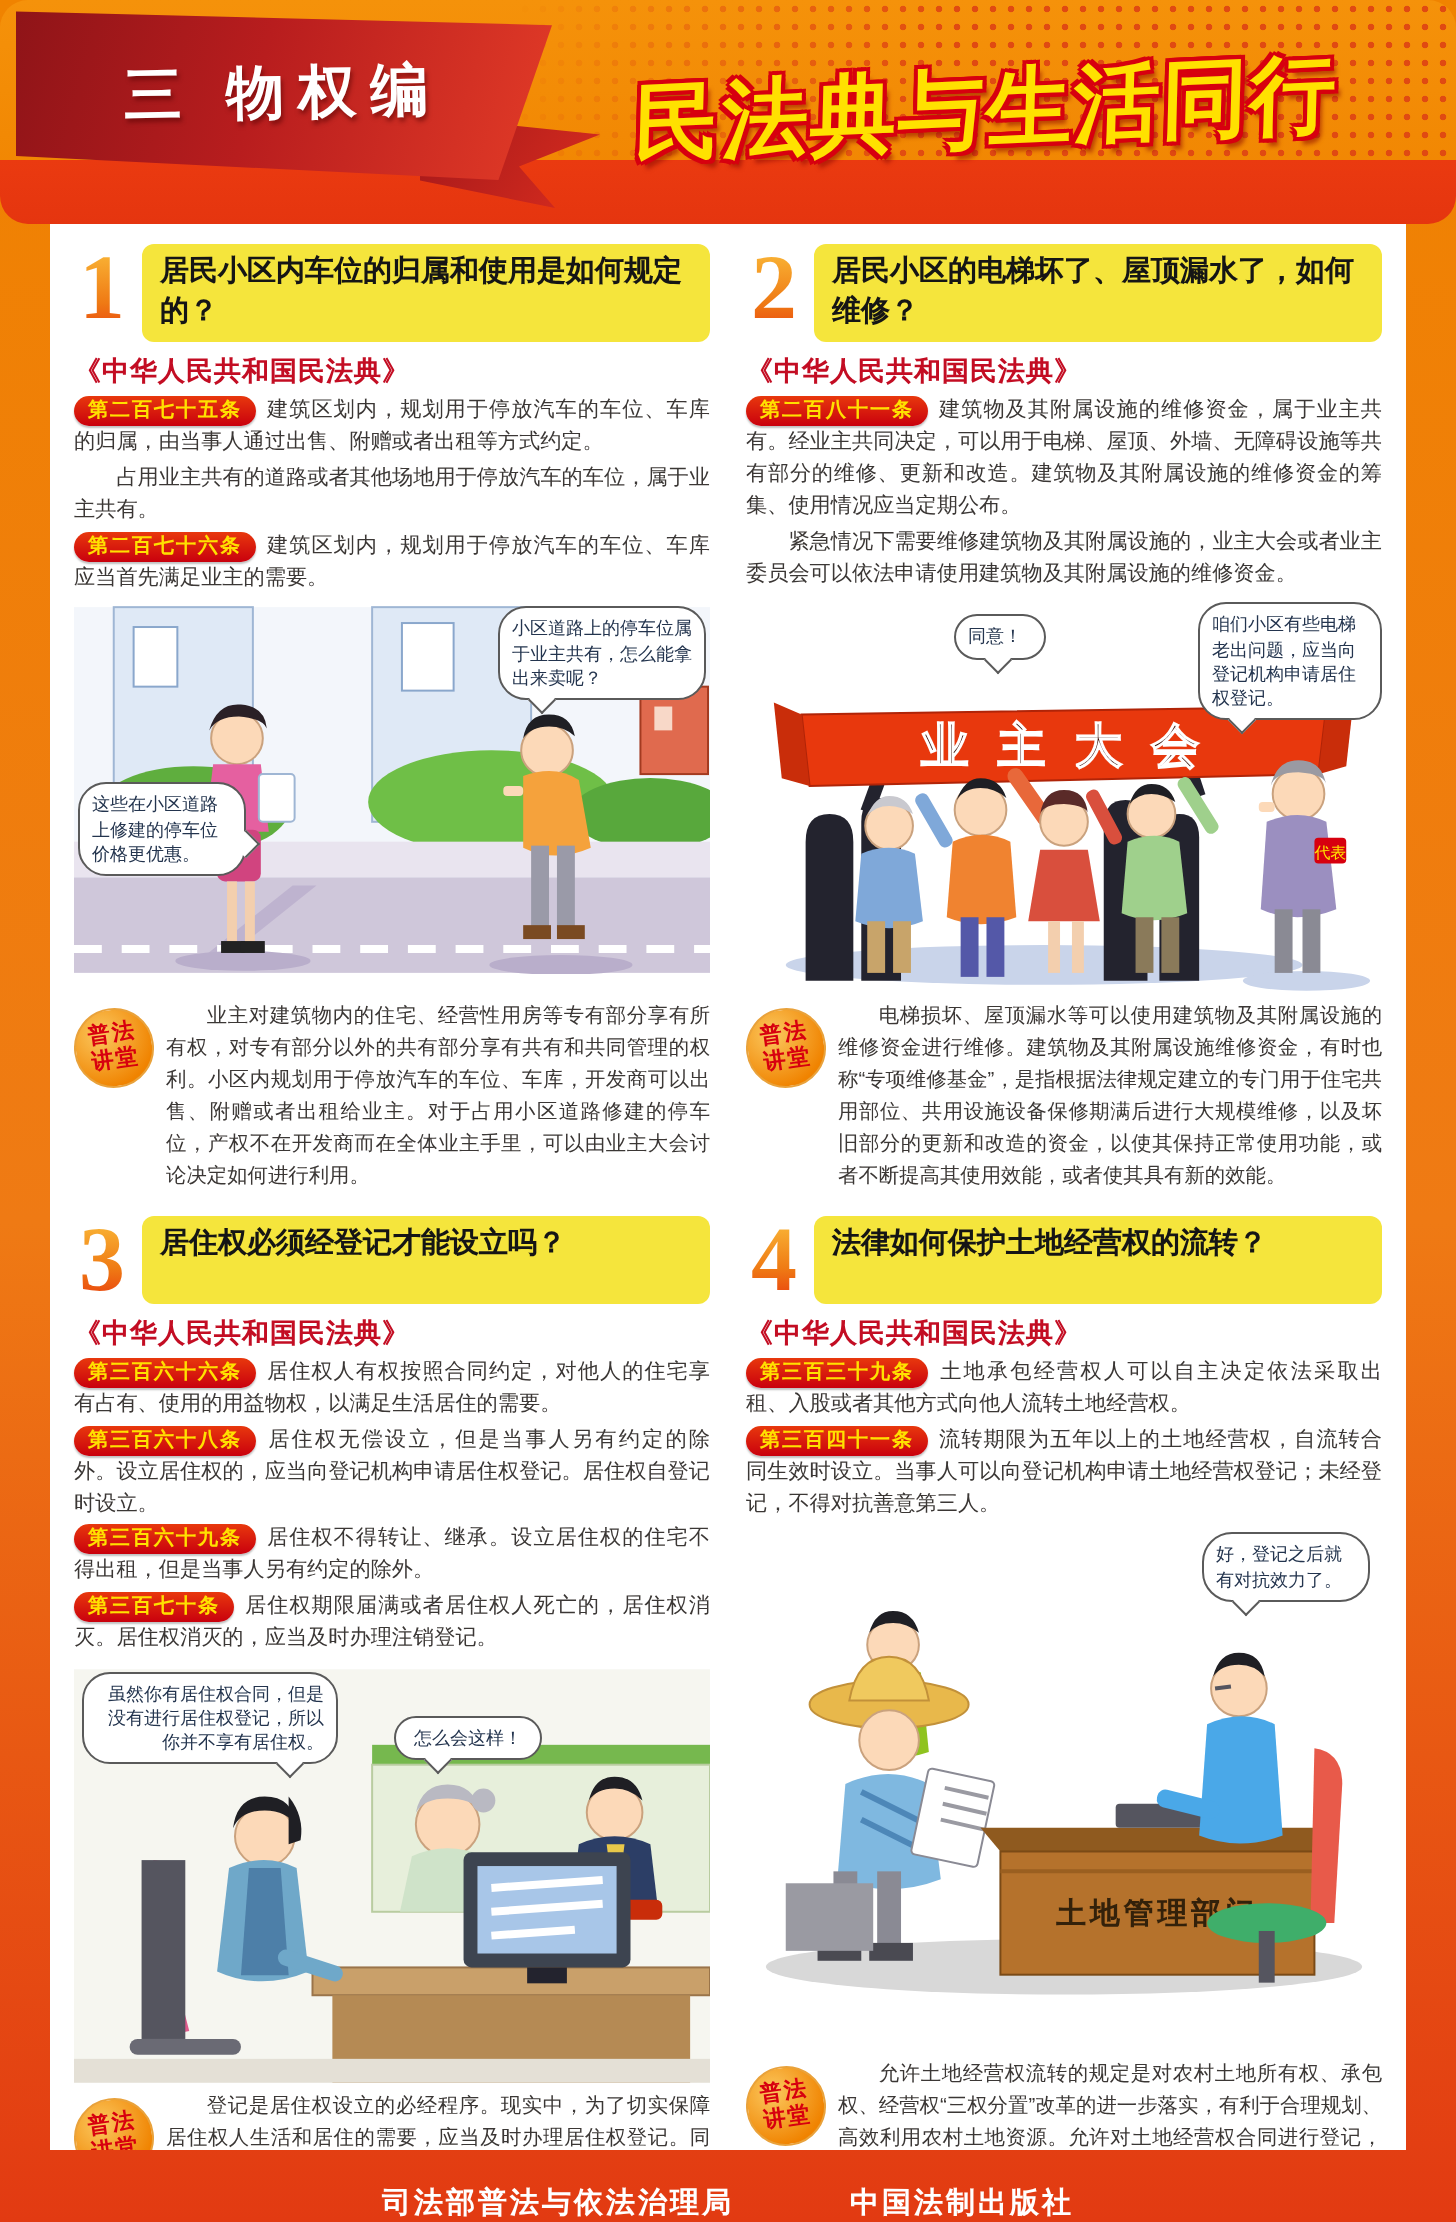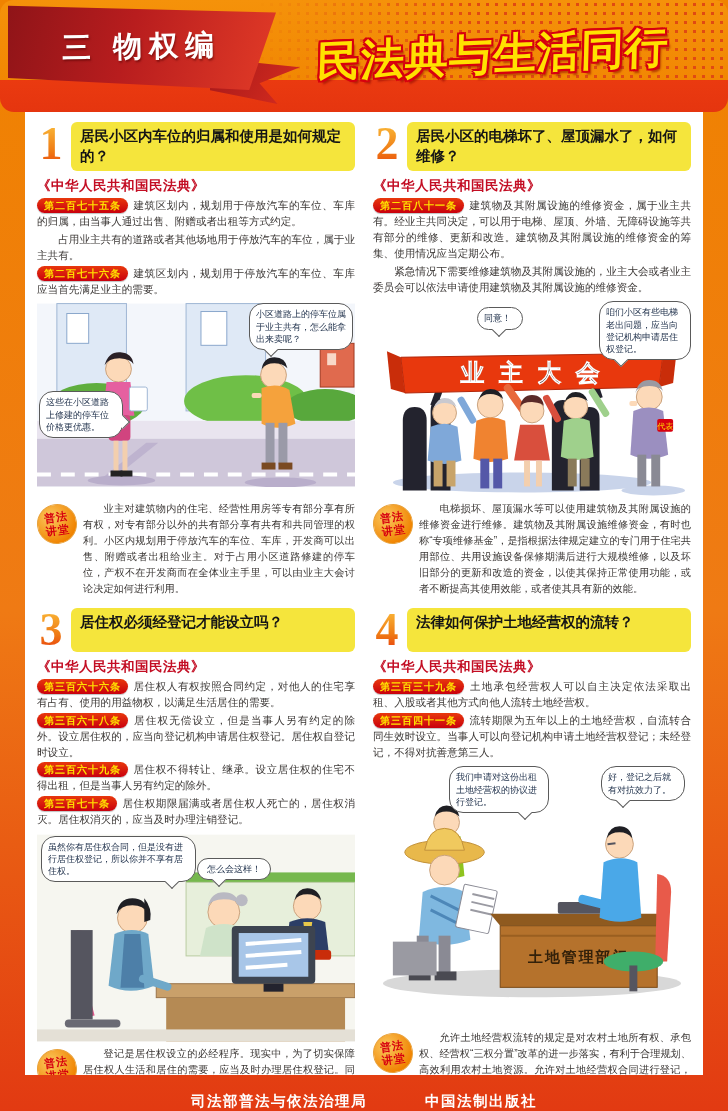--- a/index.html
+++ b/index.html
@@ -317,21 +317,21 @@
           <path d="M88 100 h16 l4 54 h-24 Z" fill="#4d7fa8"></path>
           <rect x="104" y="140" width="34" height="8" rx="4" transform="rotate(18 104 140)" fill="#6fa8c9"></rect>
         </g>
         <g>
           <path d="M40 96 q-10 50 8 88 l10 -2 q-12 -40 -4 -84 Z" fill="#e05a8c"></path>
           <rect x="34" y="96 " width="22" height="90" fill="#55555f"></rect>
           <rect x="28" y="186" width="56" height="8" rx="4" fill="#6a6a74"></rect>
         </g>
         <rect x="0" y="196" width="320" height="12" fill="#e4e0d6"></rect>
       </svg>
-      <div class="bubble tail-br" style="left:4px; top:2px; width:155px;">虽然你有居住权合同，但是没有进行居住权登记，所以你并不享有居住权。</div>
+      <div class="bubble tail-br" style="left:4px; top:2px; width:128px;text-align:right;">虽然你有居住权合同，但是没有进行居住权登记，所以你并不享有居住权。</div>
       <div class="bubble tail-bl" style="left:160px; top:24px; width:74px; text-align:center;">怎么会这样！</div>
     </div>
 
     <div class="lecture">
       <div class="lec-badge">
         <span>普法</span>
         <span>讲堂</span>
       </div>
       <div class="lec-text">登记是居住权设立的必经程序。现实中，为了切实保障居住权人生活和居住的需要，应当及时办理居住权登记。同时，如果他人恶意通过欺骗、胁迫等方式获得居住权，房屋的实际权利人也可以通过主张该居住权没有经过登记而不具有法律效力，来维护自己的权利。</div>
     </div>
@@ -382,21 +382,20 @@
           <path d="M286 108 q14 2 14 18 l-4 70 h-12 Z" fill="#e85a4a"></path>
           <ellipse cx="262" cy="196" rx="30" ry="10" fill="#3fae6a"></ellipse>
           <rect x="258" y="200" width="8" height="26" fill="#55555f"></rect>
           <circle cx="248" cy="78" r="14" fill="#fcd9b8" stroke="#caa27e"></circle>
           <path d="M235 72 q3 -12 13 -12 q11 0 13 12 q-5 -6 -13 -6 q-9 0 -13 6 Z" fill="#1f1f24"></path>
           <line x1="236" y1="78" x2="244" y2="77" stroke="#55555f" stroke-width="2"></line>
           <path d="M232 96 q18 -8 34 0 l4 56 q-22 8 -42 0 Z" fill="#4aa8e8"></path>
           <rect x="208" y="128" width="32" height="9" rx="4" transform="rotate(14 208 128)" fill="#4aa8e8"></rect>
         </g>
       </svg>
-      <div class="bubble tail-br" style="left:76px; top:0; width:100px;">我们申请对这份出租土地经营权的协议进行登记。</div>
       <div class="bubble tail-bl" style="right:6px; top:0; width:84px;border-radius:15px;">好，登记之后就有对抗效力了。</div>
     </div>
 
     <div class="lecture">
       <div class="lec-badge">
         <span>普法</span>
         <span>讲堂</span>
       </div>
       <div class="lec-text">允许土地经营权流转的规定是对农村土地所有权、承包权、经营权“三权分置”改革的进一步落实，有利于合理规划、高效利用农村土地资源。允许对土地经营权合同进行登记，使其具有对抗善意第三人的效力，则有利于防止承包方随意解除合同或同时将土地经营权转让给不同的人，保护土地经营权人的利益。</div>
     </div>

